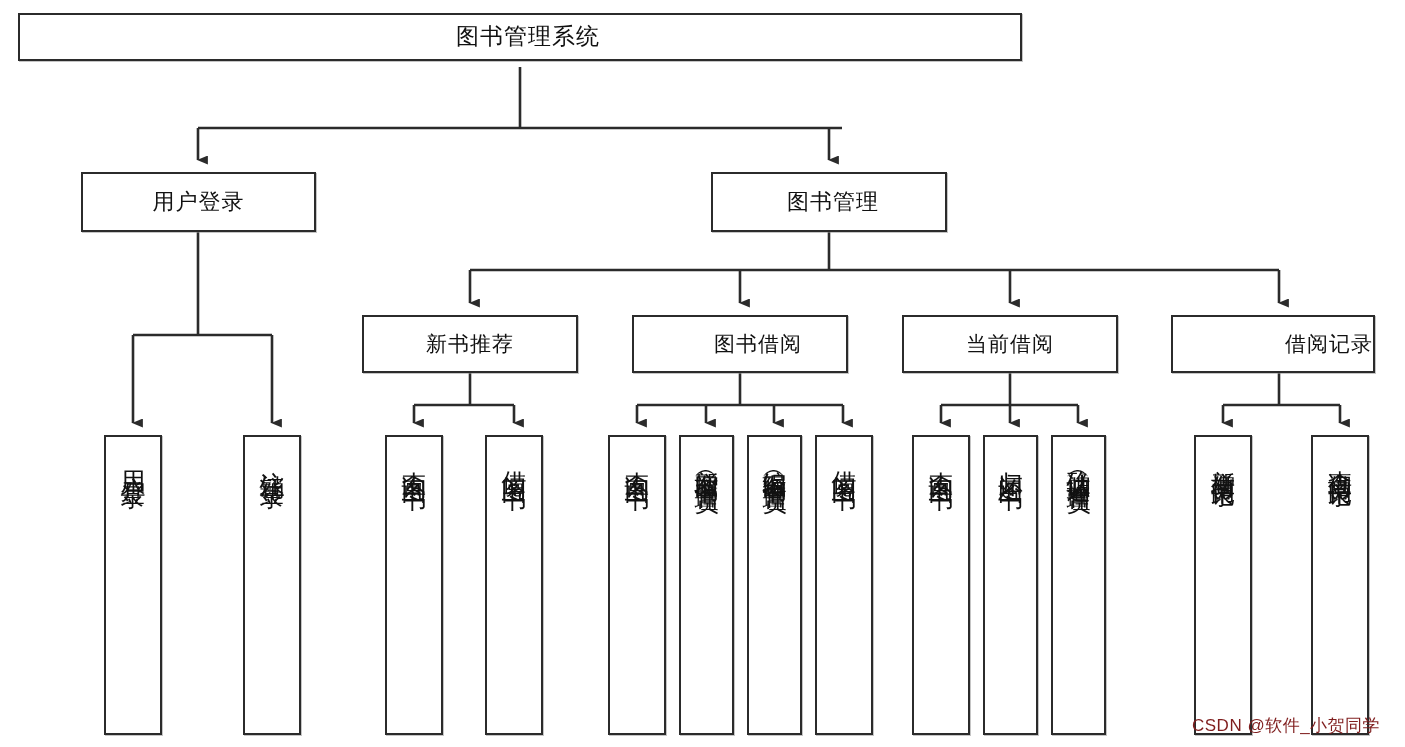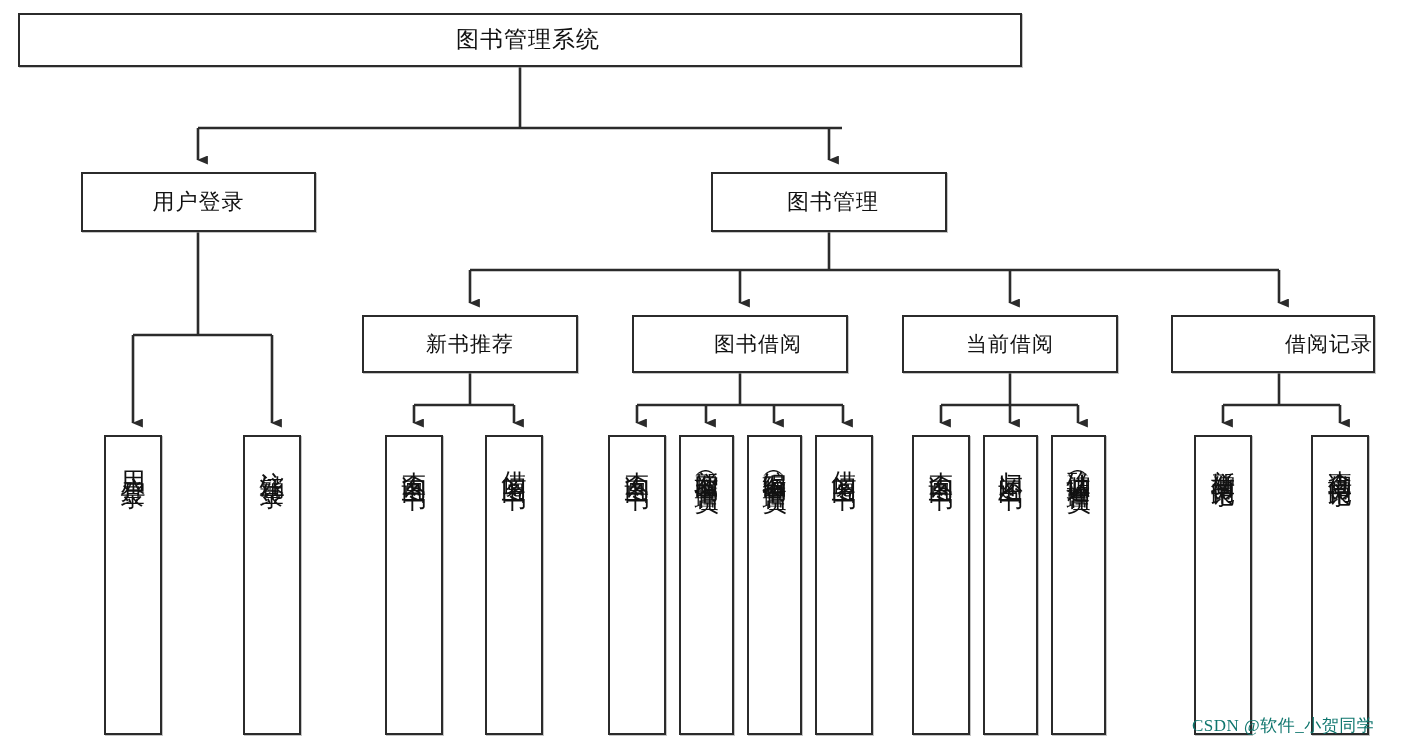--- a/index.html
+++ b/index.html
@@ -46,24 +46,24 @@
     letter-spacing:5px;
     line-height:1;
     white-space:normal;
   }
   .node.leaf.tall .lbl{font-size:24px;letter-spacing:3px;}
 
   #watermark{
     position:absolute;
     left:1192px;top:714px;
     font-size:17px;
-    color:#0f766e;
+    color:#7f1d1d;
     letter-spacing:.5px;
     white-space:nowrap;
-    font-family:Liberation Serif, serif;
+    font-family:Liberation Sans, sans-serif;
   }
 </style>
 </head>
 <body>
 
 <div id="diagram-root">
 
   <svg id="connectors" viewBox="0 0 1405 747" xmlns="http://www.w3.org/2000/svg">
     <defs>
       <marker id="arrow" viewBox="0 0 10 12" refX="5" refY="11" markerWidth="9" markerHeight="11" orient="auto-start-reverse" markerUnits="userSpaceOnUse">
@@ -107,21 +107,21 @@
       <path d="M1010,405 L1010,423" marker-end="url(#arrow)"></path>
       <path d="M1078,405 L1078,423" marker-end="url(#arrow)"></path>
 
       <path d="M1279,373 L1279,405"></path>
       <path d="M1223,405 L1340,405"></path>
       <path d="M1223,405 L1223,423" marker-end="url(#arrow)"></path>
       <path d="M1340,405 L1340,423" marker-end="url(#arrow)"></path>
     </g>
   </svg>
 
-  <div class="node root" style="left:18px;top:13px;width:1004px;height:54px;padding-left:16px;">
+  <div class="node root" style="left:18px;top:13px;width:1004px;height:48px;padding-left:16px;">
     <span class="lbl">图书管理系统</span>
   </div>
 
   <div class="node lvl2" style="left:81px;top:172px;width:235px;height:60px;">
     <span class="lbl">用户登录</span>
   </div>
   <div class="node lvl2" style="left:711px;top:172px;width:236px;height:60px;padding-left:8px;">
     <span class="lbl">图书管理</span>
   </div>
 

